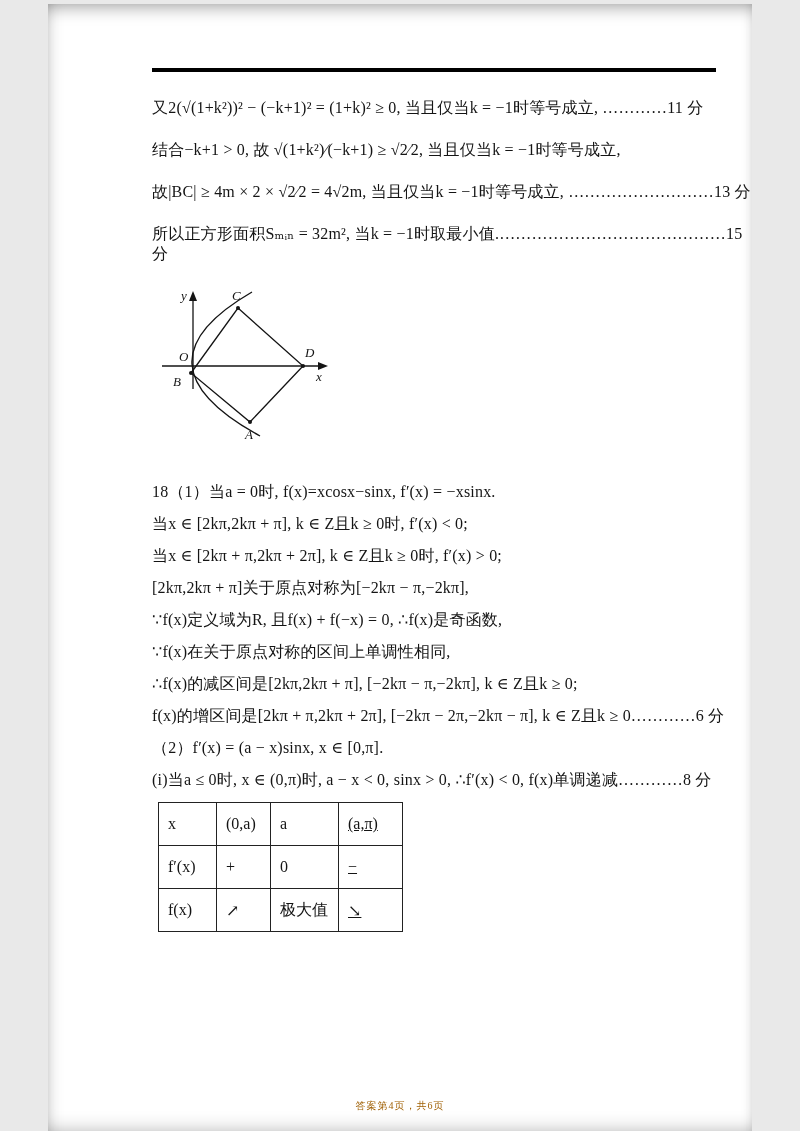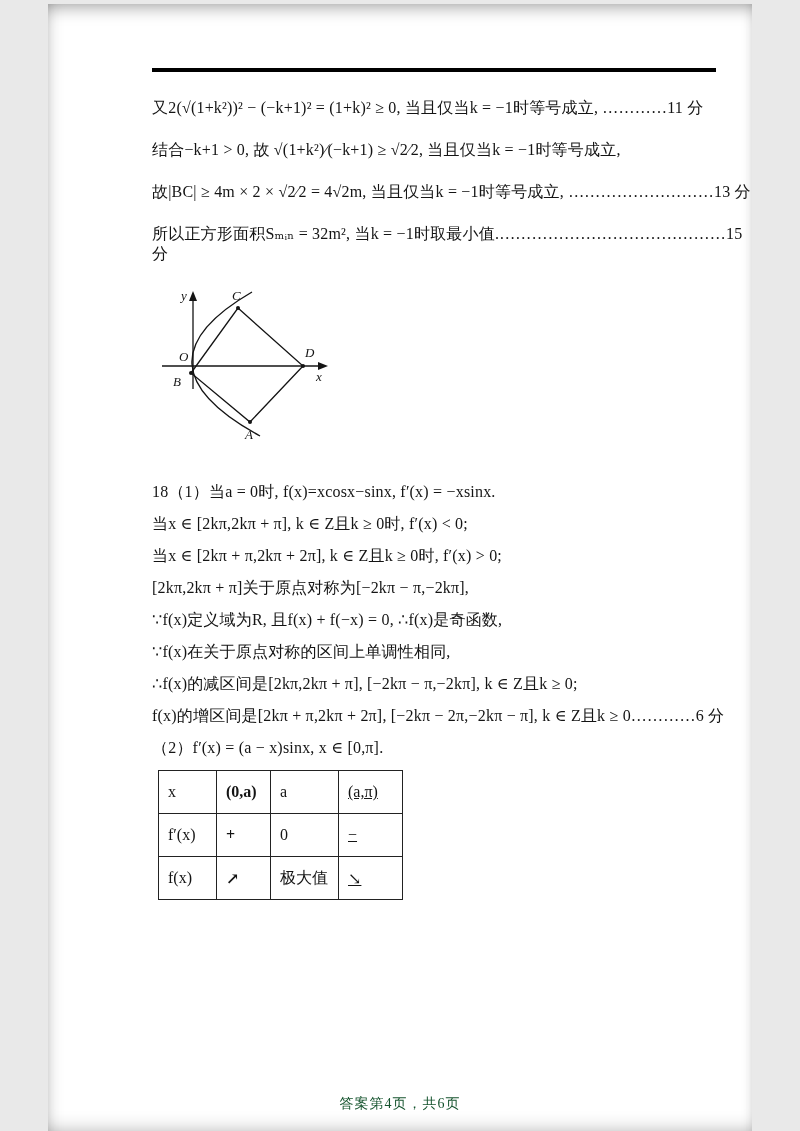--- a/index.html
+++ b/index.html
@@ -36,26 +36,26 @@
     font-size:16px;
   }
   table.vtable td{
     border:1.6px solid #222;
     height:42px;
     padding:0 10px 0 9px;
     min-width:34px;
     text-align:left;vertical-align:middle;
   }
   td.c1{width:38px;}
-  td.c2{width:32px;font-weight:bold;}
+  td.c2{width:32px;}
   td.c3{width:48px;}
   td.c4{width:44px;text-decoration:underline;}
   .footer{
     position:absolute;left:0;right:0;bottom:22px;
-    text-align:center;font-size:14px;color:#14532d;
+    text-align:center;font-size:10px;color:#a16207;
     letter-spacing:1px;
   }
 </style>
 </head>
 <body>
 
 <div class="page">
 
   <div class="top-rule"></div>
 
@@ -95,20 +95,21 @@
 
     <p class="line s18">18（1）当a = 0时, f(x)=xcosx−sinx, f′(x) = −xsinx.</p>
     <p class="line s18">当x ∈ [2kπ,2kπ + π], k ∈ Z且k ≥ 0时, f′(x) &lt; 0;</p>
     <p class="line s18">当x ∈ [2kπ + π,2kπ + 2π], k ∈ Z且k ≥ 0时, f′(x) &gt; 0;</p>
     <p class="line s18">[2kπ,2kπ + π]关于原点对称为[−2kπ − π,−2kπ],</p>
     <p class="line s18">∵f(x)定义域为R, 且f(x) + f(−x) = 0, ∴f(x)是奇函数,</p>
     <p class="line s18">∵f(x)在关于原点对称的区间上单调性相同,</p>
     <p class="line s18">∴f(x)的减区间是[2kπ,2kπ + π], [−2kπ − π,−2kπ], k ∈ Z且k ≥ 0;</p>
     <p class="line s18">f(x)的增区间是[2kπ + π,2kπ + 2π], [−2kπ − 2π,−2kπ − π], k ∈ Z且k ≥ 0…………6 分</p>
     <p class="line s18">（2）f′(x) = (a − x)sinx, x ∈ [0,π].</p>
+    <p class="line s18">(i)当a ≤ 0时, x ∈ (0,π)时, a − x &lt; 0, sinx &gt; 0, ∴f′(x) &lt; 0, f(x)单调递减…………8 分</p>
 
     <table class="vtable">
       <tbody>
         <tr>
           <td class="c1">x</td>
           <td class="c2">(0,a)</td>
           <td class="c3">a</td>
           <td class="c4">(a,π)</td>
         </tr>
         <tr>

